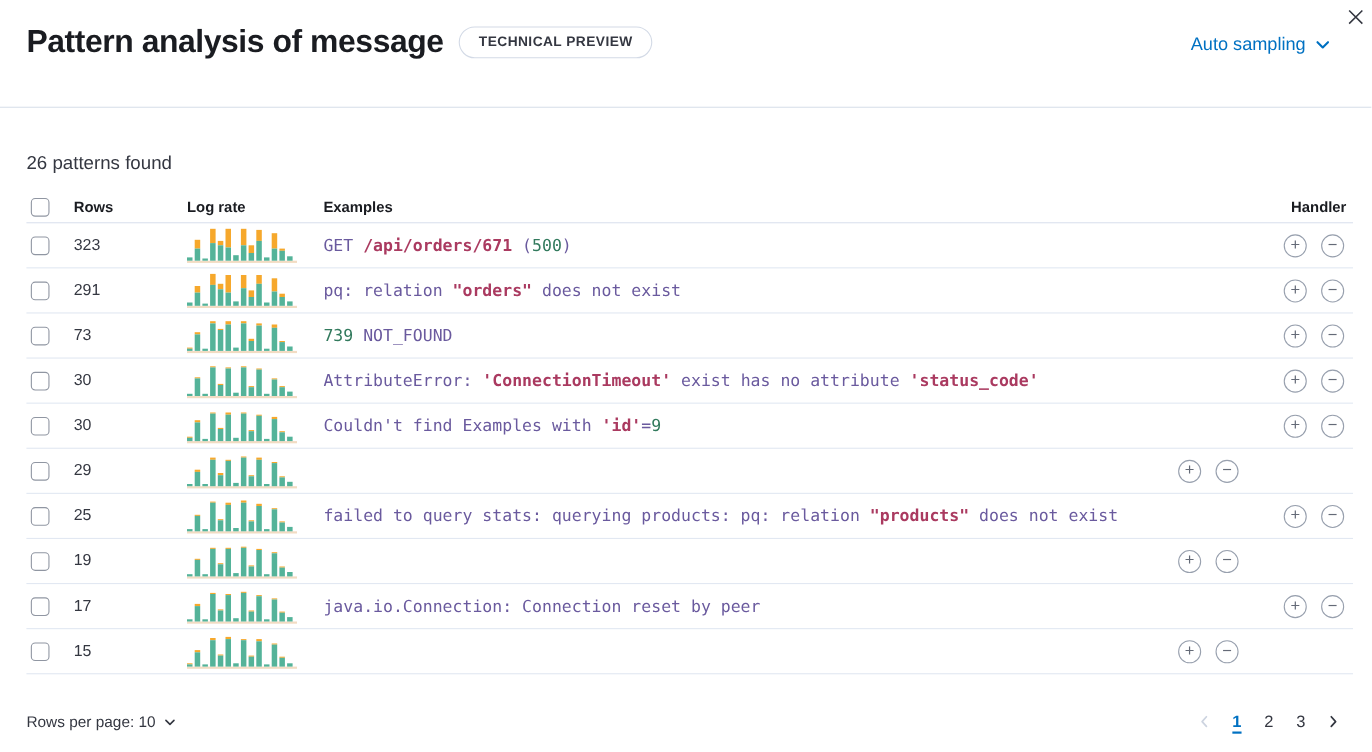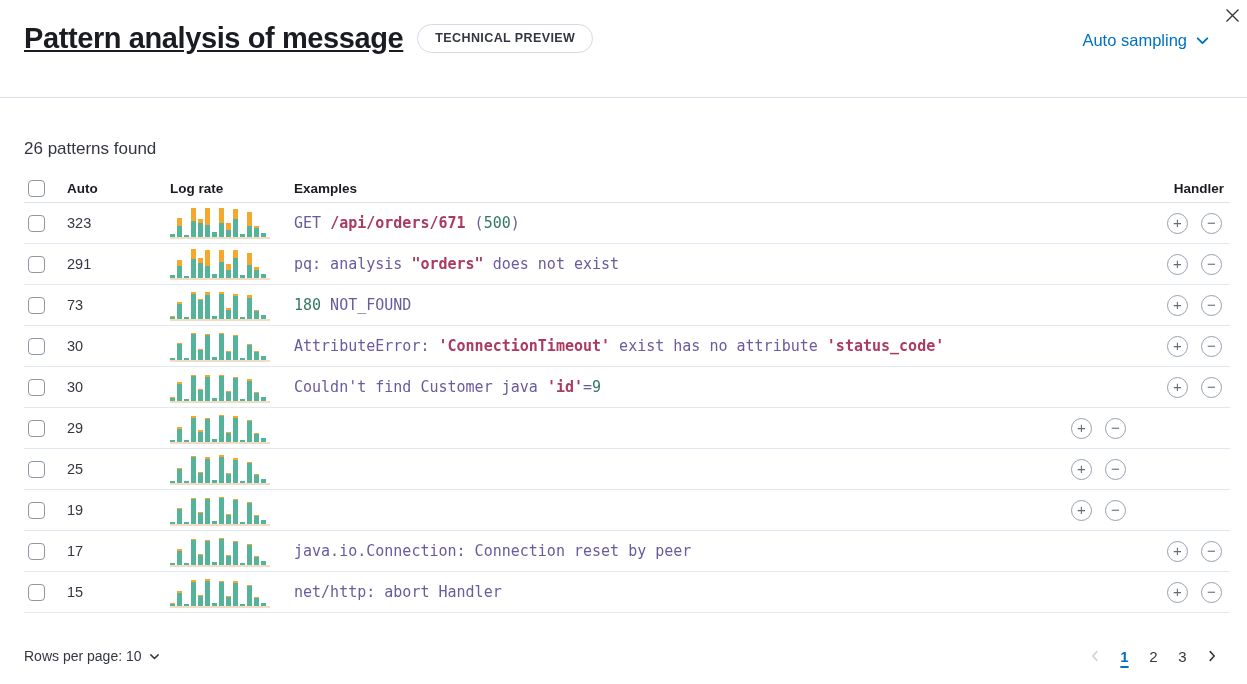--- a/index.html
+++ b/index.html
@@ -1,21 +1,21 @@
 <!DOCTYPE html>
 <html><head>
 <meta charset="utf-8">
 <style>
   * { margin:0; padding:0; box-sizing:border-box; }
   html,body { width:1247px; height:684px; background:#fff; font-family:"Liberation Sans","DejaVu Sans",sans-serif; color:#343741; }
   .flyout { position:relative; width:1247px; height:684px; background:#fff; overflow:hidden; }
 
   
   .header-row { position:absolute; top:22px; left:24px; display:flex; align-items:center; gap:14px; }
-  .title { font-size:29px; font-weight:700; color:#1a1c21; letter-spacing:-0.4px;text-decoration:underline; }
+  .title { font-size:29px; font-weight:700; color:#1a1c21; letter-spacing:-0.4px; }
   .badge { display:inline-block; border:1px solid #d3dae6; border-radius:15px; height:29px; line-height:27px;
            padding:0 17px; font-size:12.5px; font-weight:700; letter-spacing:0.4px; color:#343741; background:#fff; }
   .close-btn { position:absolute; top:3px; right:3px; width:24px; height:24px; background:none; border:none; cursor:pointer;
                display:flex; align-items:center; justify-content:center; }
   .sampling { position:absolute; top:31px; right:36px; display:flex; align-items:center; gap:7px; cursor:pointer; }
   .sampling span { color:#0071c2; font-size:16.5px; }
   .header-divider { position:absolute; top:97px; left:0; width:100%; height:1px; background:#d9e0ea; }
 
   
   .summary { position:absolute; top:139px; left:24px; font-size:17px; color:#343741; }
@@ -78,21 +78,21 @@
 
   <div class="header-divider"></div>
 
   <div class="summary">26 patterns found</div>
 
   <div class="table">
     <div class="thead">
       <div class="th td-check">
           <span class="checkbox"></span>
         </div>
-      <div class="th">Auto</div>
+      <div class="th">Rows</div>
       <div class="th">Log rate</div>
       <div class="th">Examples</div>
       <div class="th th-actions">Handler</div>
     </div>
     <div id="rows">
         <div class="tr">
           <div class="td td-check">
             <span class="checkbox"></span>
           </div>
           <div class="td td-count">323</div>
@@ -210,21 +210,21 @@
               </div>
               <div class="bar">
                 <div class="o" style="height: 3px; background: rgb(246, 168, 44);"></div>
                 <div class="g" style="height: 8px; background: rgb(84, 179, 153);"></div>
               </div>
               <div class="bar">
                 <div class="g" style="height: 4px; background: rgb(84, 179, 153);"></div>
               </div>
             </div>
           </div>
-          <div class="td td-example"><span style="color: rgb(106, 90, 158);">pq: analysis </span><span class="tok-m" style="color: rgb(170, 58, 96);">"orders"</span><span style="color: rgb(106, 90, 158);"> does not exist</span></div>
+          <div class="td td-example"><span style="color: rgb(106, 90, 158);">pq: relation </span><span class="tok-m" style="color: rgb(170, 58, 96);">"orders"</span><span style="color: rgb(106, 90, 158);"> does not exist</span></div>
           <div class="td td-actions">
             <button class="action">+</button>
             <button class="action">−</button>
           </div>
         </div>
         <div class="tr">
           <div class="td td-check">
             <span class="checkbox"></span>
           </div>
           <div class="td td-count">73</div>
@@ -277,21 +277,21 @@
               </div>
               <div class="bar">
                 <div class="o" style="height: 1px; background: rgb(246, 168, 44);"></div>
                 <div class="g" style="height: 8px; background: rgb(84, 179, 153);"></div>
               </div>
               <div class="bar">
                 <div class="g" style="height: 4px; background: rgb(84, 179, 153);"></div>
               </div>
             </div>
           </div>
-          <div class="td td-example"><span style="color: rgb(50, 122, 93);">180</span><span style="color: rgb(106, 90, 158);"> NOT_FOUND</span></div>
+          <div class="td td-example"><span style="color: rgb(50, 122, 93);">739</span><span style="color: rgb(106, 90, 158);"> NOT_FOUND</span></div>
           <div class="td td-actions">
             <button class="action">+</button>
             <button class="action">−</button>
           </div>
         </div>
         <div class="tr">
           <div class="td td-check">
             <span class="checkbox"></span>
           </div>
           <div class="td td-count">30</div>
@@ -410,21 +410,21 @@
               </div>
               <div class="bar">
                 <div class="o" style="height: 1px; background: rgb(246, 168, 44);"></div>
                 <div class="g" style="height: 8px; background: rgb(84, 179, 153);"></div>
               </div>
               <div class="bar">
                 <div class="g" style="height: 4px; background: rgb(84, 179, 153);"></div>
               </div>
             </div>
           </div>
-          <div class="td td-example"><span style="color: rgb(106, 90, 158);">Couldn't find Customer java </span><span class="tok-m" style="color: rgb(170, 58, 96);">'id'</span><span style="color: rgb(106, 90, 158);">=</span><span style="color: rgb(50, 122, 93);">9</span></div>
+          <div class="td td-example"><span style="color: rgb(106, 90, 158);">Couldn't find Examples with </span><span class="tok-m" style="color: rgb(170, 58, 96);">'id'</span><span style="color: rgb(106, 90, 158);">=</span><span style="color: rgb(50, 122, 93);">9</span></div>
           <div class="td td-actions">
             <button class="action">+</button>
             <button class="action">−</button>
           </div>
         </div>
         <div class="tr">
           <div class="td td-check">
             <span class="checkbox"></span>
           </div>
           <div class="td td-count">29</div>
@@ -541,20 +541,21 @@
               </div>
               <div class="bar">
                 <div class="o" style="height: 1px; background: rgb(246, 168, 44);"></div>
                 <div class="g" style="height: 8px; background: rgb(84, 179, 153);"></div>
               </div>
               <div class="bar">
                 <div class="g" style="height: 4px; background: rgb(84, 179, 153);"></div>
               </div>
             </div>
           </div>
+          <div class="td td-example"><span style="color: rgb(106, 90, 158);">failed to query stats: querying products: pq: relation </span><span class="tok-m" style="color: rgb(170, 58, 96);">"products"</span><span style="color: rgb(106, 90, 158);"> does not exist</span></div>
           <div class="td td-actions">
             <button class="action">+</button>
             <button class="action">−</button>
           </div>
         </div>
         <div class="tr">
           <div class="td td-check">
             <span class="checkbox"></span>
           </div>
           <div class="td td-count">19</div>
@@ -738,21 +739,20 @@
               </div>
               <div class="bar">
                 <div class="o" style="height: 1px; background: rgb(246, 168, 44);"></div>
                 <div class="g" style="height: 8px; background: rgb(84, 179, 153);"></div>
               </div>
               <div class="bar">
                 <div class="g" style="height: 3px; background: rgb(84, 179, 153);"></div>
               </div>
             </div>
           </div>
-          <div class="td td-example"><span style="color: rgb(106, 90, 158);">net/http: abort Handler</span></div>
           <div class="td td-actions">
             <button class="action">+</button>
             <button class="action">−</button>
           </div>
         </div>
       </div>
   </div>
 
   <div class="footer">
     <div class="rpp">

